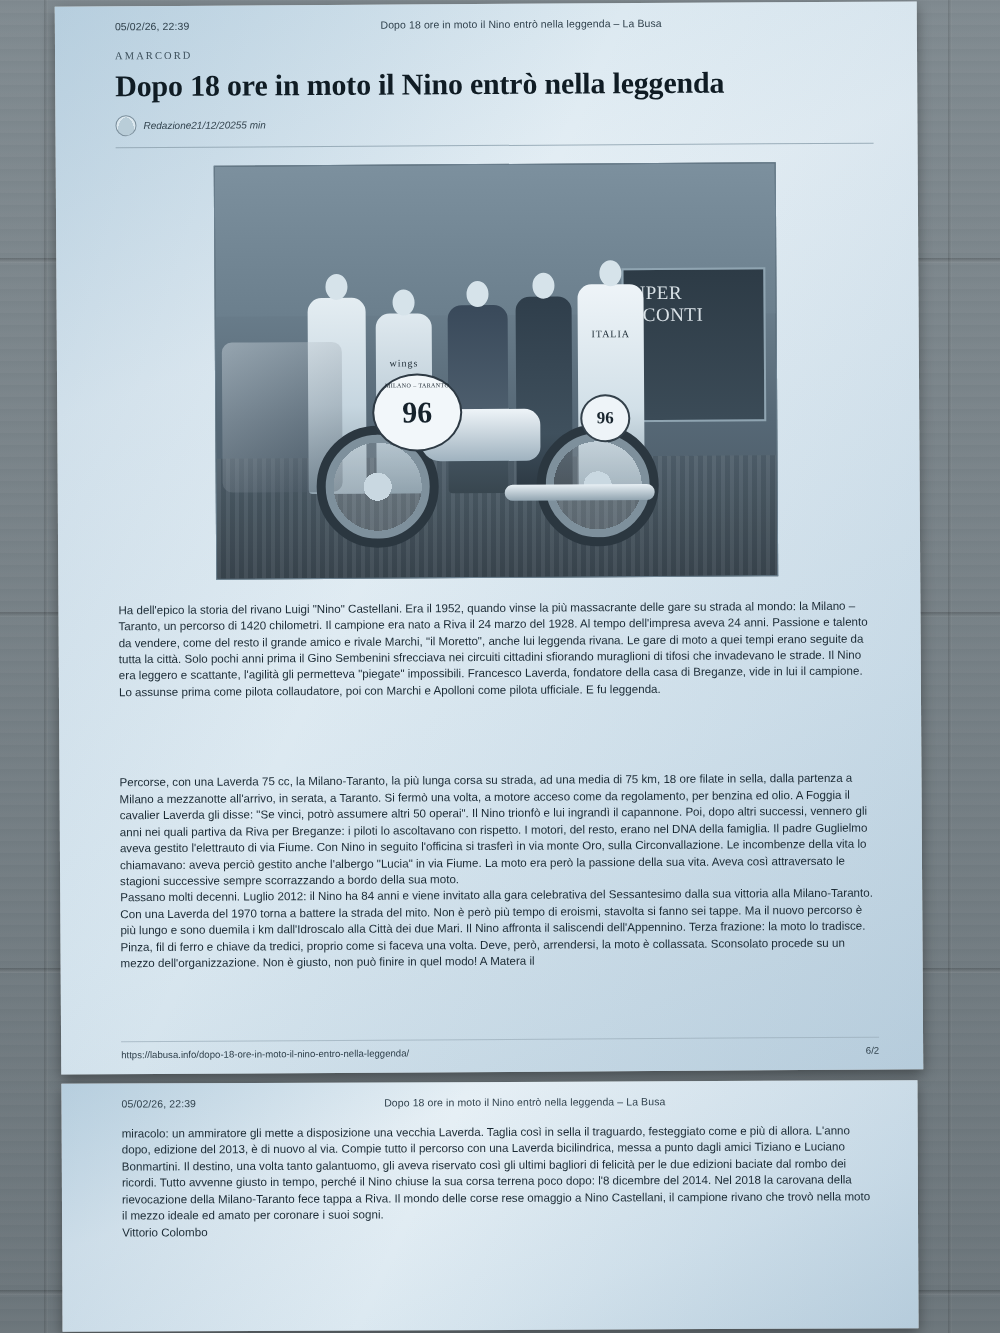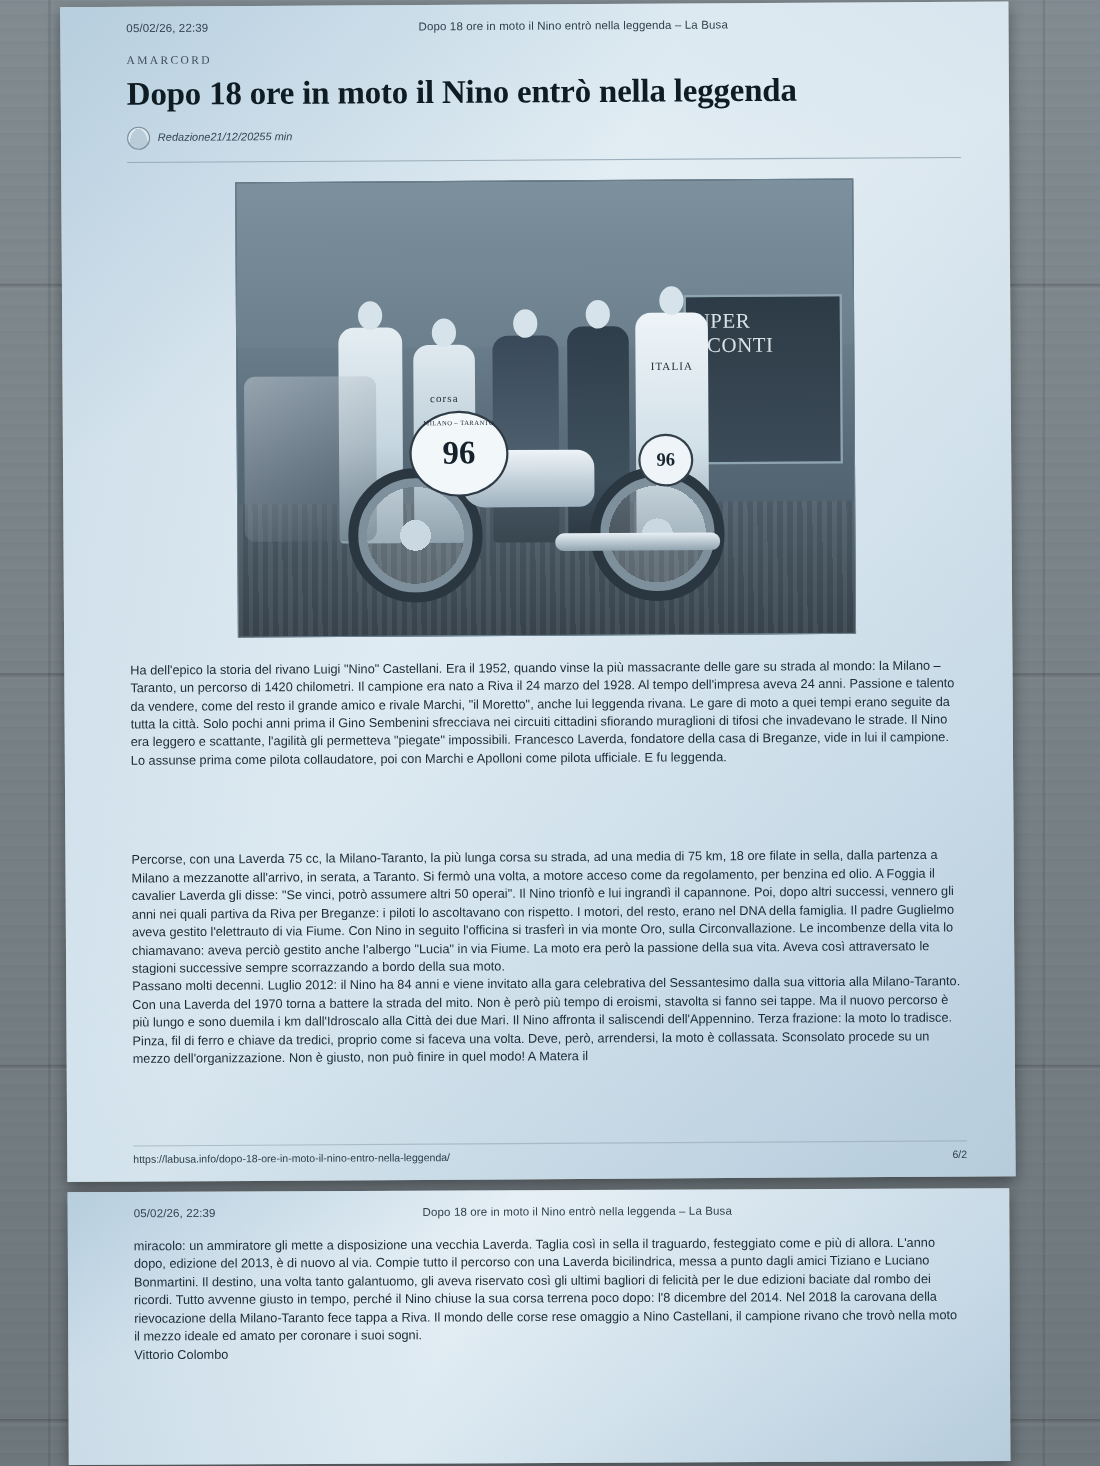--- a/index.html
+++ b/index.html
@@ -376,21 +376,21 @@
         <div>UPER</div>
         <div>SCONTI</div>
       </div>
       <div class="ground"></div>
 
       <div class="person p1">
           <span class="head"></span>
         </div>
       <div class="person p2">
         <span class="head"></span>
-        <span class="jersey-text">corsa</span>
+        <span class="jersey-text">wings</span>
       </div>
       <div class="person p3">
           <span class="head"></span>
         </div>
       <div class="person p4">
           <span class="head"></span>
         </div>
       <div class="person p5">
         <span class="head"></span>
         <span class="jersey-text">ITALIA</span>

